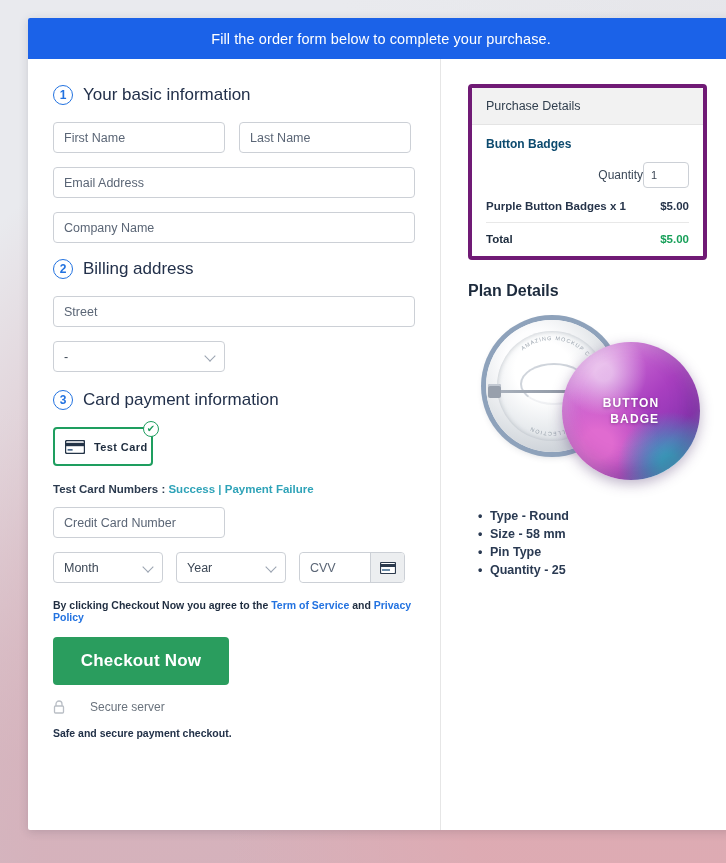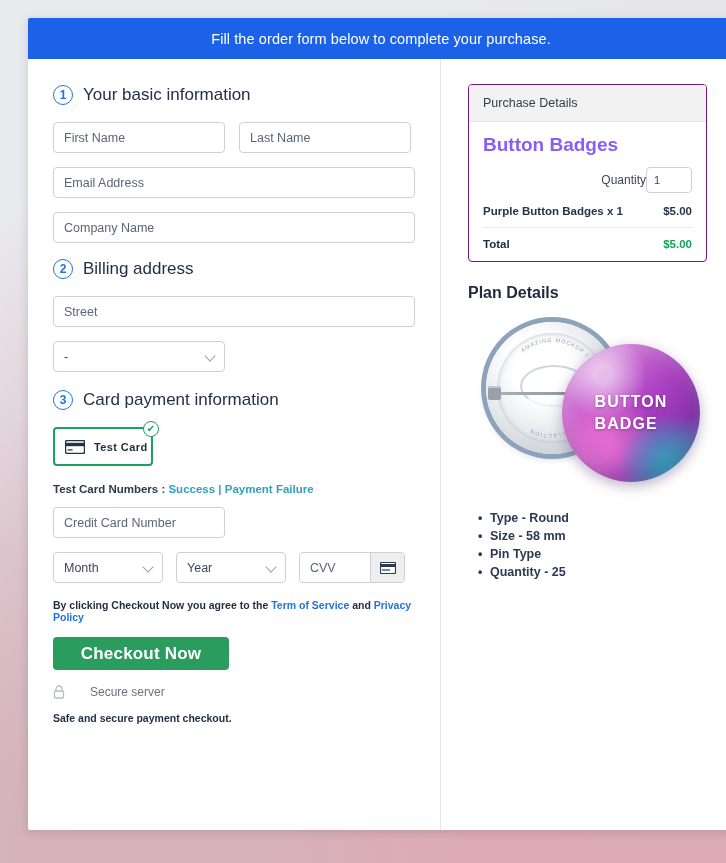--- a/index.html
+++ b/index.html
@@ -213,21 +213,21 @@
   .terms {
     font-size: 10.5px;
     color: #1f2d40;
     font-weight: 600;
     margin-bottom: 14px;
   }
   .terms a { color: #2272e0; text-decoration: none; font-weight: 600; }
 
   #checkout-btn {
     width: 176px;
-    height: 33px;
+    height: 48px;
     background: #2a9d5e;
     color: #fff;
     border: none;
     border-radius: 4px;
     font-family: "Liberation Sans", sans-serif;
     font-size: 17px;
     font-weight: 700;
     cursor: pointer;
     letter-spacing: 0.2px;
     margin-bottom: 15px;
@@ -242,39 +242,39 @@
   .secure-row .txt { font-size: 12px; color: #6a737d; }
 
   .safe-note {
     font-size: 10.5px;
     color: #223148;
     font-weight: 700;
   }
 
   
   #purchase-panel {
-    border: 1px solid #701a75;
+    border: 4px solid #701a75;
     border-radius: 4px;
     background: #fff;
     margin-bottom: 22px;
   }
   #purchase-head {
     background: #f2f2f2;
     border-bottom: 1px solid #e4e4e4;
     padding: 11px 14px;
     font-size: 12.5px;
     color: #32404f;
     border-radius: 3px 3px 0 0;
   }
   #purchase-body { padding: 12px 14px 11px 14px; }
 
   .prod-name {
-    font-size: 19px;
-    font-weight: 700;
-    color: #8b5cf6;
+    font-size: 12px;
+    font-weight: 700;
+    color: #0c4a6e;
     margin-bottom: 11px;
   }
   .qty-row {
     display: flex;
     align-items: center;
     justify-content: flex-end;
     margin-bottom: 12px;
   }
   .qty-label { font-size: 12px; color: #3a4757; }
   #qty-input {
@@ -386,23 +386,23 @@
     box-shadow:
       0 4px 13px rgba(70,40,100,0.35),
       inset -6px -9px 22px rgba(60,20,90,0.28),
       inset 5px 6px 18px rgba(255,255,255,0.25);
     display: flex;
     align-items: center;
     justify-content: center;
     z-index: 3;
   }
   #badge-front-text {
-    text-align: left;
+    text-align: right;
     color: #ffffff;
-    font-size: 16px;
+    font-size: 12px;
     font-weight: 700;
     letter-spacing: 1.1px;
     line-height: 1.35;
     text-shadow: 0 1px 3px rgba(70,20,90,0.45);
   }
 
   #plan-specs {
     list-style: none;
     padding-left: 22px;
   }

